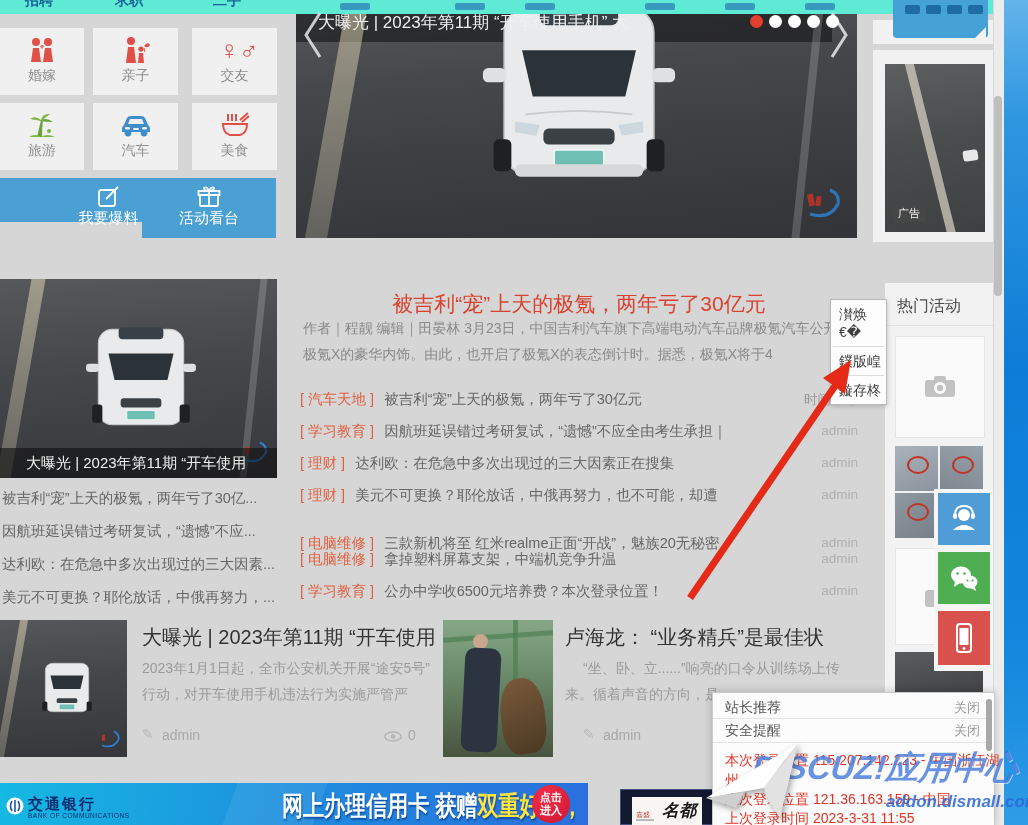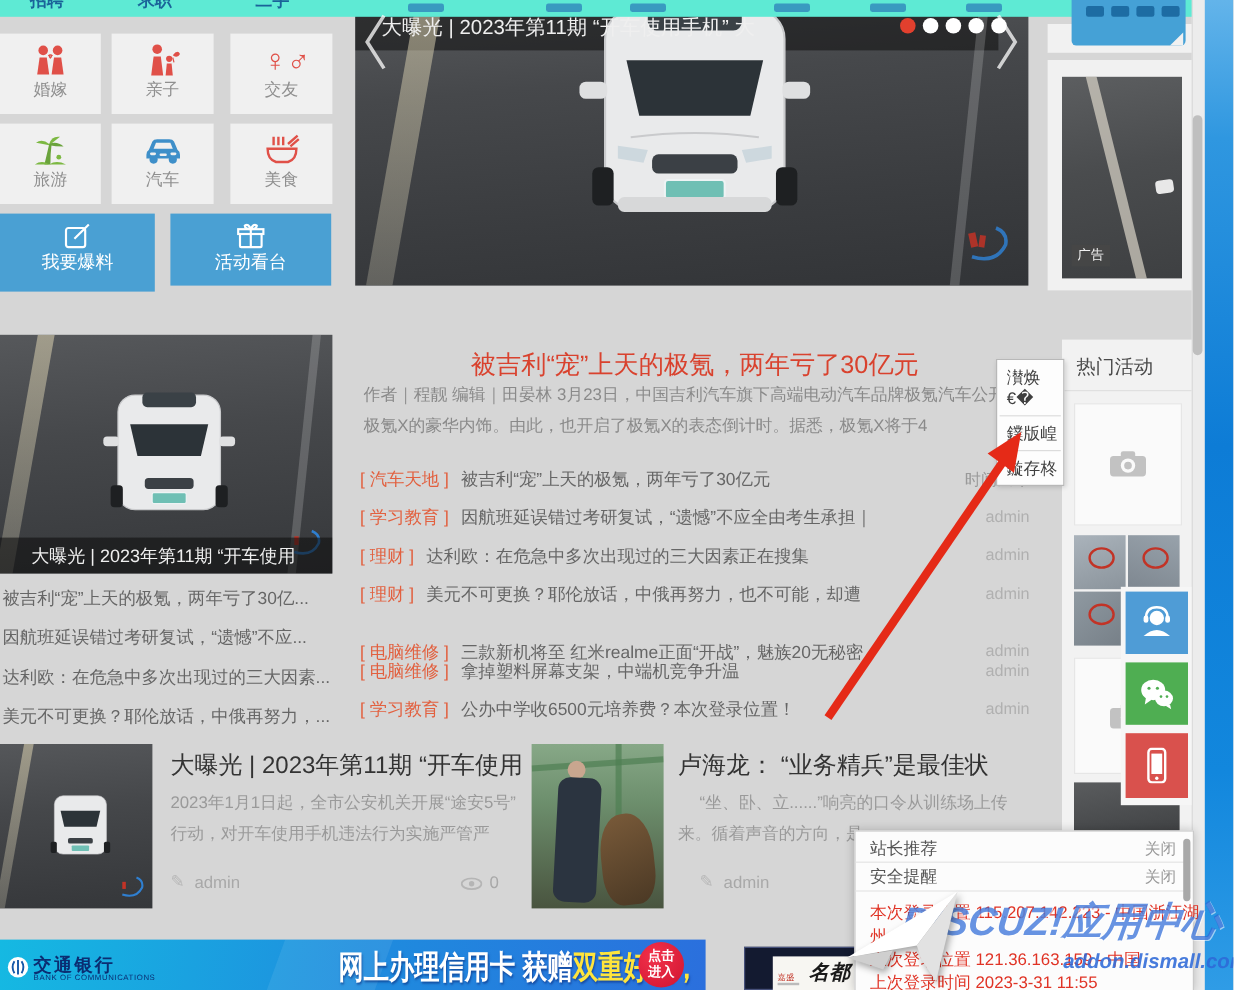--- a/index.html
+++ b/index.html
@@ -29,21 +29,21 @@
   .card{background:#f0f0f0;text-align:center;}
   .cat{width:85px;height:67px;}
   .c1{left:0;top:28px;width:84px}.c2{left:93px;top:28px}.c3{left:192px;top:28px}
   .c4{left:0;top:103px;width:84px}.c5{left:93px;top:103px}.c6{left:192px;top:103px}
   .cicon{display:block;margin:8px auto 2px;width:30px;height:28px;}
   .clabel{font-size:14px;color:#8f8f8f;}
   .gender-glyph{font-size:26px;line-height:28px;color:#e05048;font-weight:bold;}
 
   
   .action{background:#4aa0d3;text-align:center;color:#fff;}
-  .a1{left:0;top:178px;width:129px;height:65px;}
+  .a1{left:0;top:178px;width:129px;height:44px;padding-left:44px;}
   .a2{left:142px;top:178px;width:134px;height:60px;}
   .aicon{display:block;margin:8px auto 1px;width:24px;height:22px;}
   .alabel{font-size:15px;color:#fff;}
 
   
   .carousel{left:296px;top:0;width:561px;height:238px;overflow:hidden;
     background:linear-gradient(175deg,#57595c 0%,#46484b 30%,#3a3c3f 70%,#323437 100%);}
   .lane{position:absolute;top:0;height:100%;}
   .lane1{left:30px;width:22px;transform:skewX(-10deg);
     background:linear-gradient(180deg,rgba(222,212,178,.55),rgba(200,195,175,.30));}
@@ -200,21 +200,21 @@
     text-shadow:1px 2px 2px rgba(10,40,120,.6);}
   .yellow{color:#ffe53c;}
   .cta{position:absolute;left:532px;top:2px;width:38px;height:38px;border-radius:50%;
     background:radial-gradient(circle at 35% 30%,#f2314b,#cf1430);color:#fff;font-size:11px;
     font-weight:bold;line-height:13px;text-align:center;padding-top:0;box-sizing:border-box;
     display:flex;align-items:center;justify-content:center;cursor:pointer;}
   .cta span{display:block;width:24px;}
 
   
   .mingdu{left:620px;top:789px;width:93px;height:36px;background:#131a30;border:1px solid #46507a;box-sizing:border-box;cursor:pointer;}
-  .mdinner{position:absolute;left:11px;top:7px;width:70px;height:29px;background:#f7f6f2;margin-left:12px;}
+  .mdinner{position:absolute;left:11px;top:7px;width:70px;height:29px;background:#f7f6f2;}
   .mdbrand{position:absolute;right:6px;top:2px;font-size:17px;font-weight:bold;font-style:italic;
     color:#1a1a1a;font-family:"Liberation Serif",serif;}
   .mdtag{position:absolute;left:4px;top:13px;font-size:7px;color:#c23326;}
   .mdline{position:absolute;left:4px;top:22px;width:18px;height:2px;background:#bbb;}
 </style>
 </head>
 <body>
 
 <div class="stage">
 

